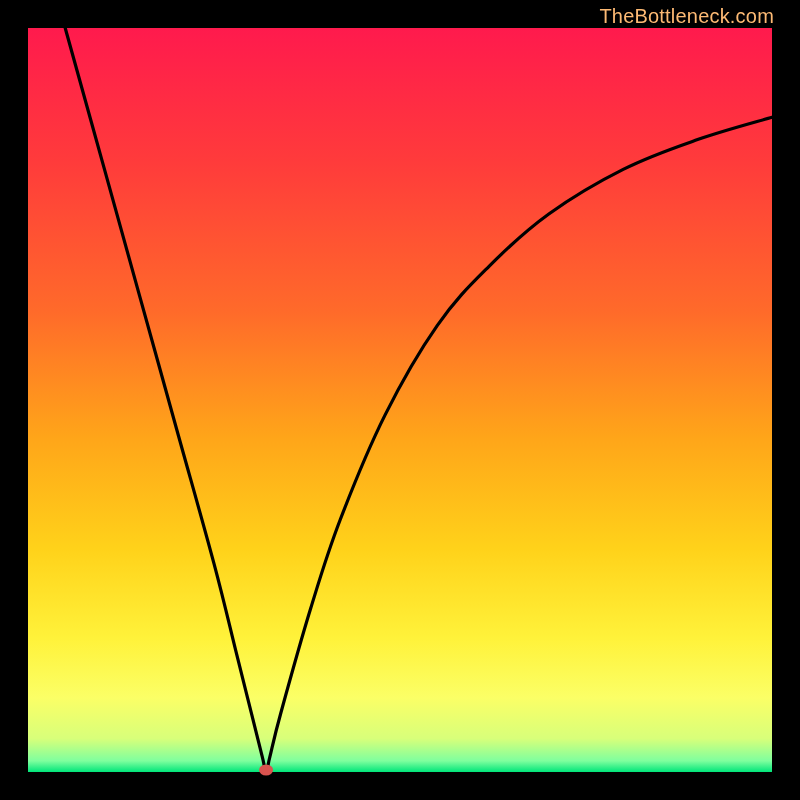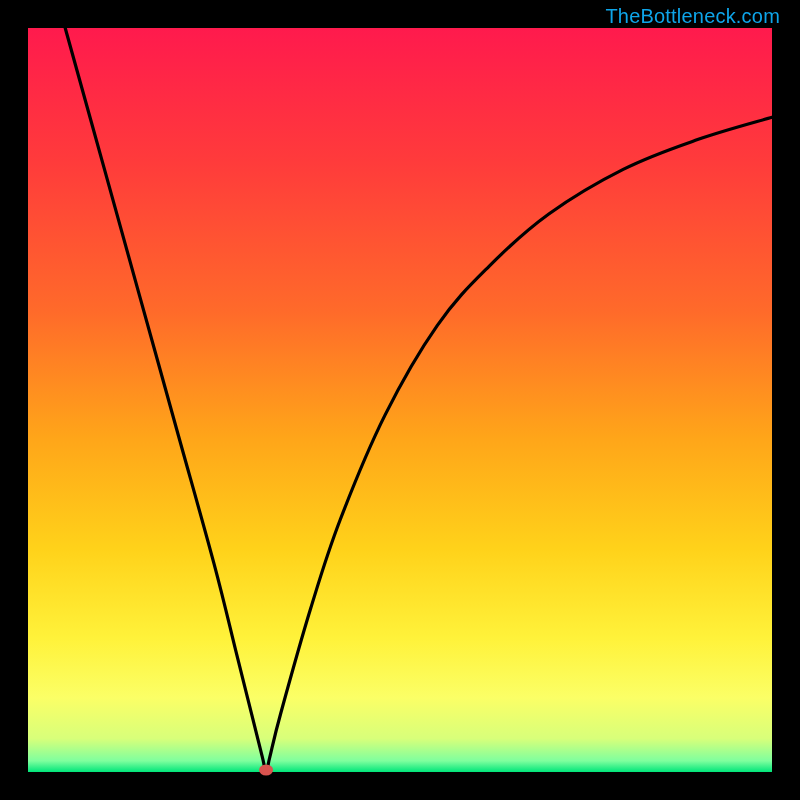--- a/index.html
+++ b/index.html
@@ -29,24 +29,24 @@
     position: absolute;
     left: 0;
     top: 0;
     width: 744px;
     height: 744px;
     overflow: visible;
   }
   .watermark {
     position: absolute;
     top: 5px;
-    right: 20px;
+    right: 26px;
     font-family: Arial, Helvetica, sans-serif;
     font-size: 20px;
-    color: #0ea5e9;
+    color: #fdba74;
     font-weight: 500;
     letter-spacing: 0.2px;
   }
 </style>
 </head>
 <body>
 
 <div class="watermark">TheBottleneck.com</div>
 
 <div class="frame">

